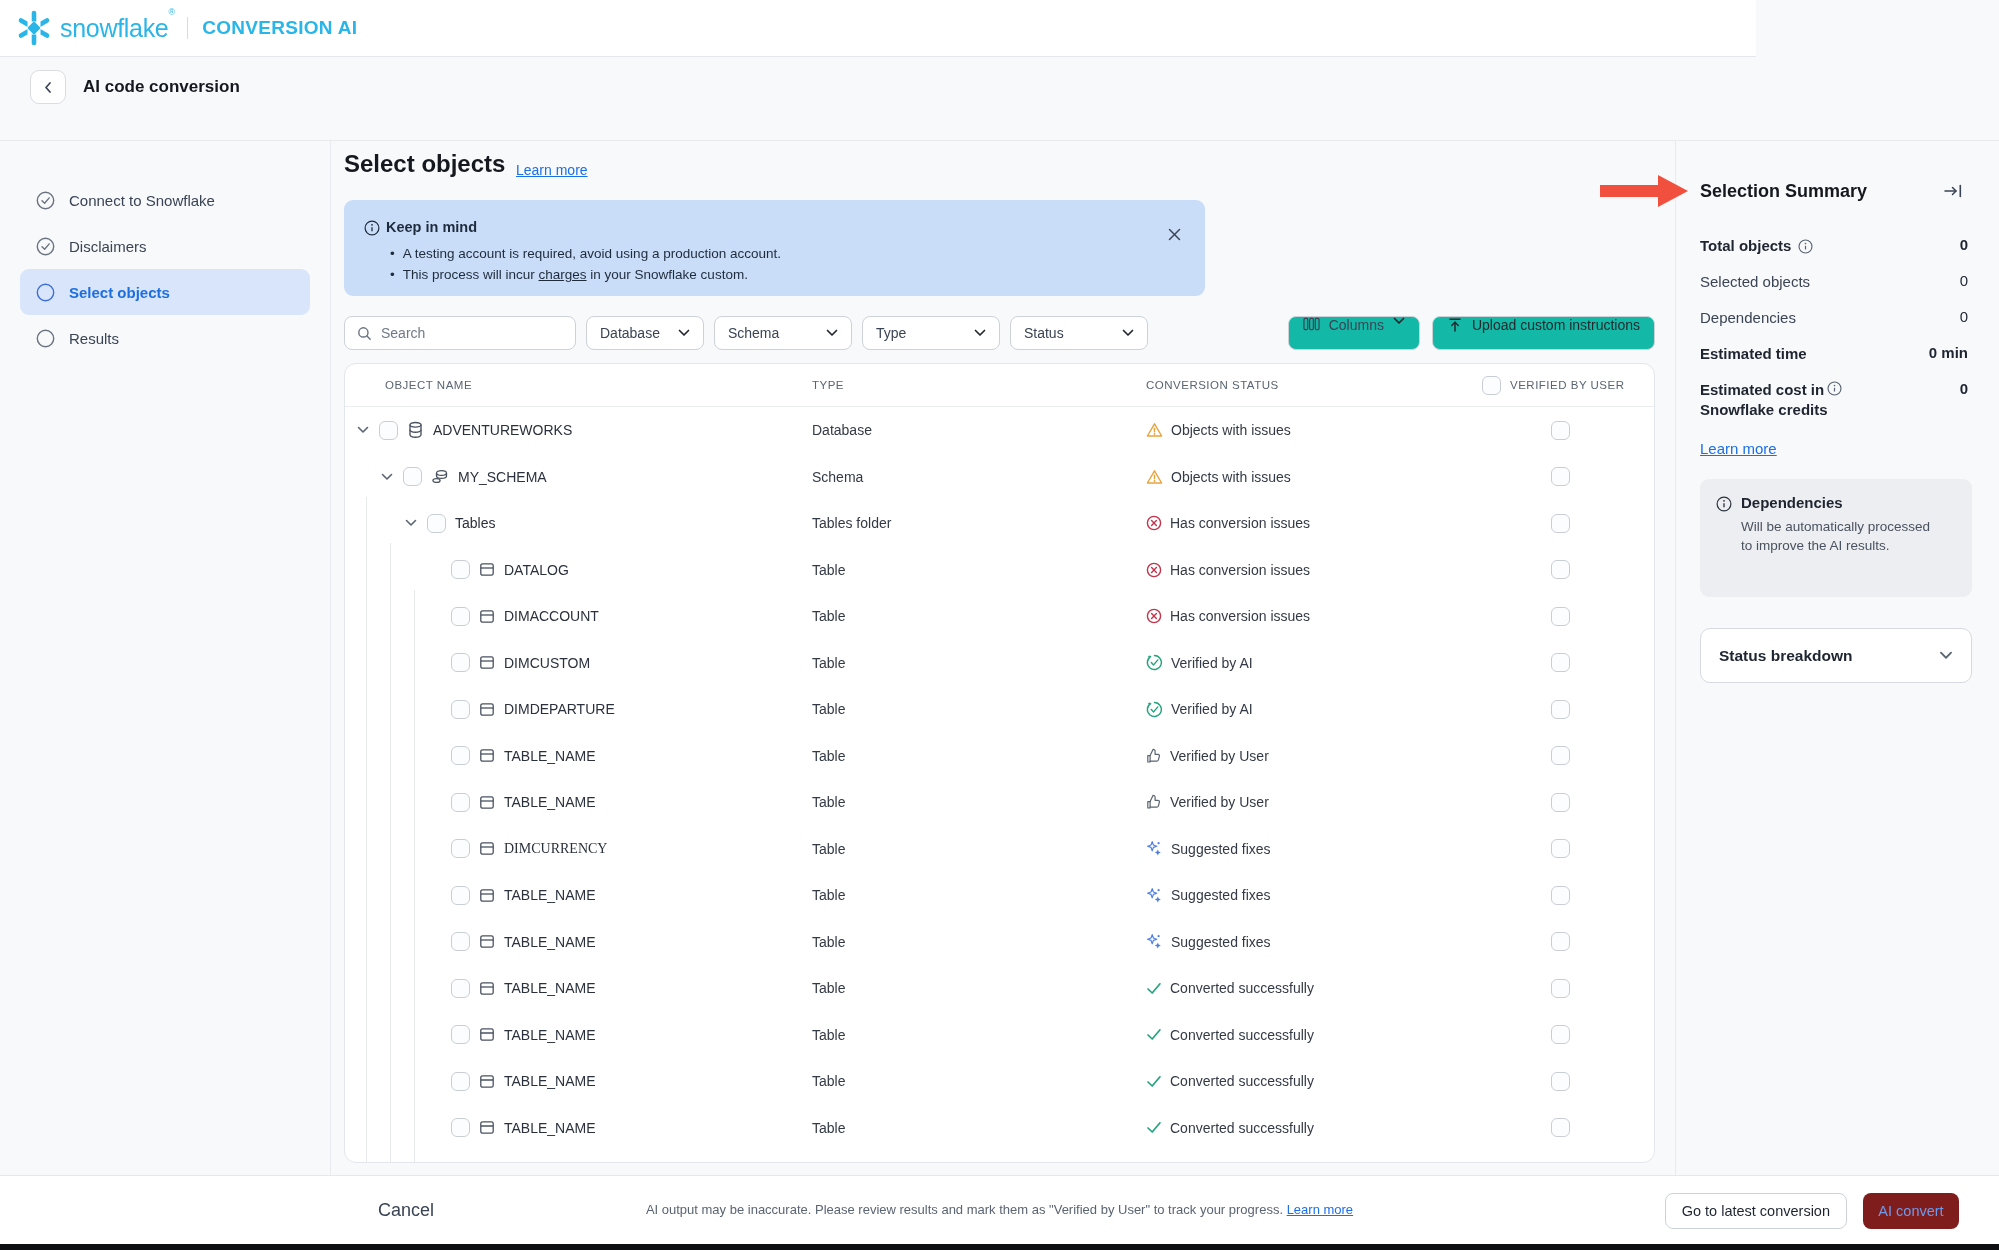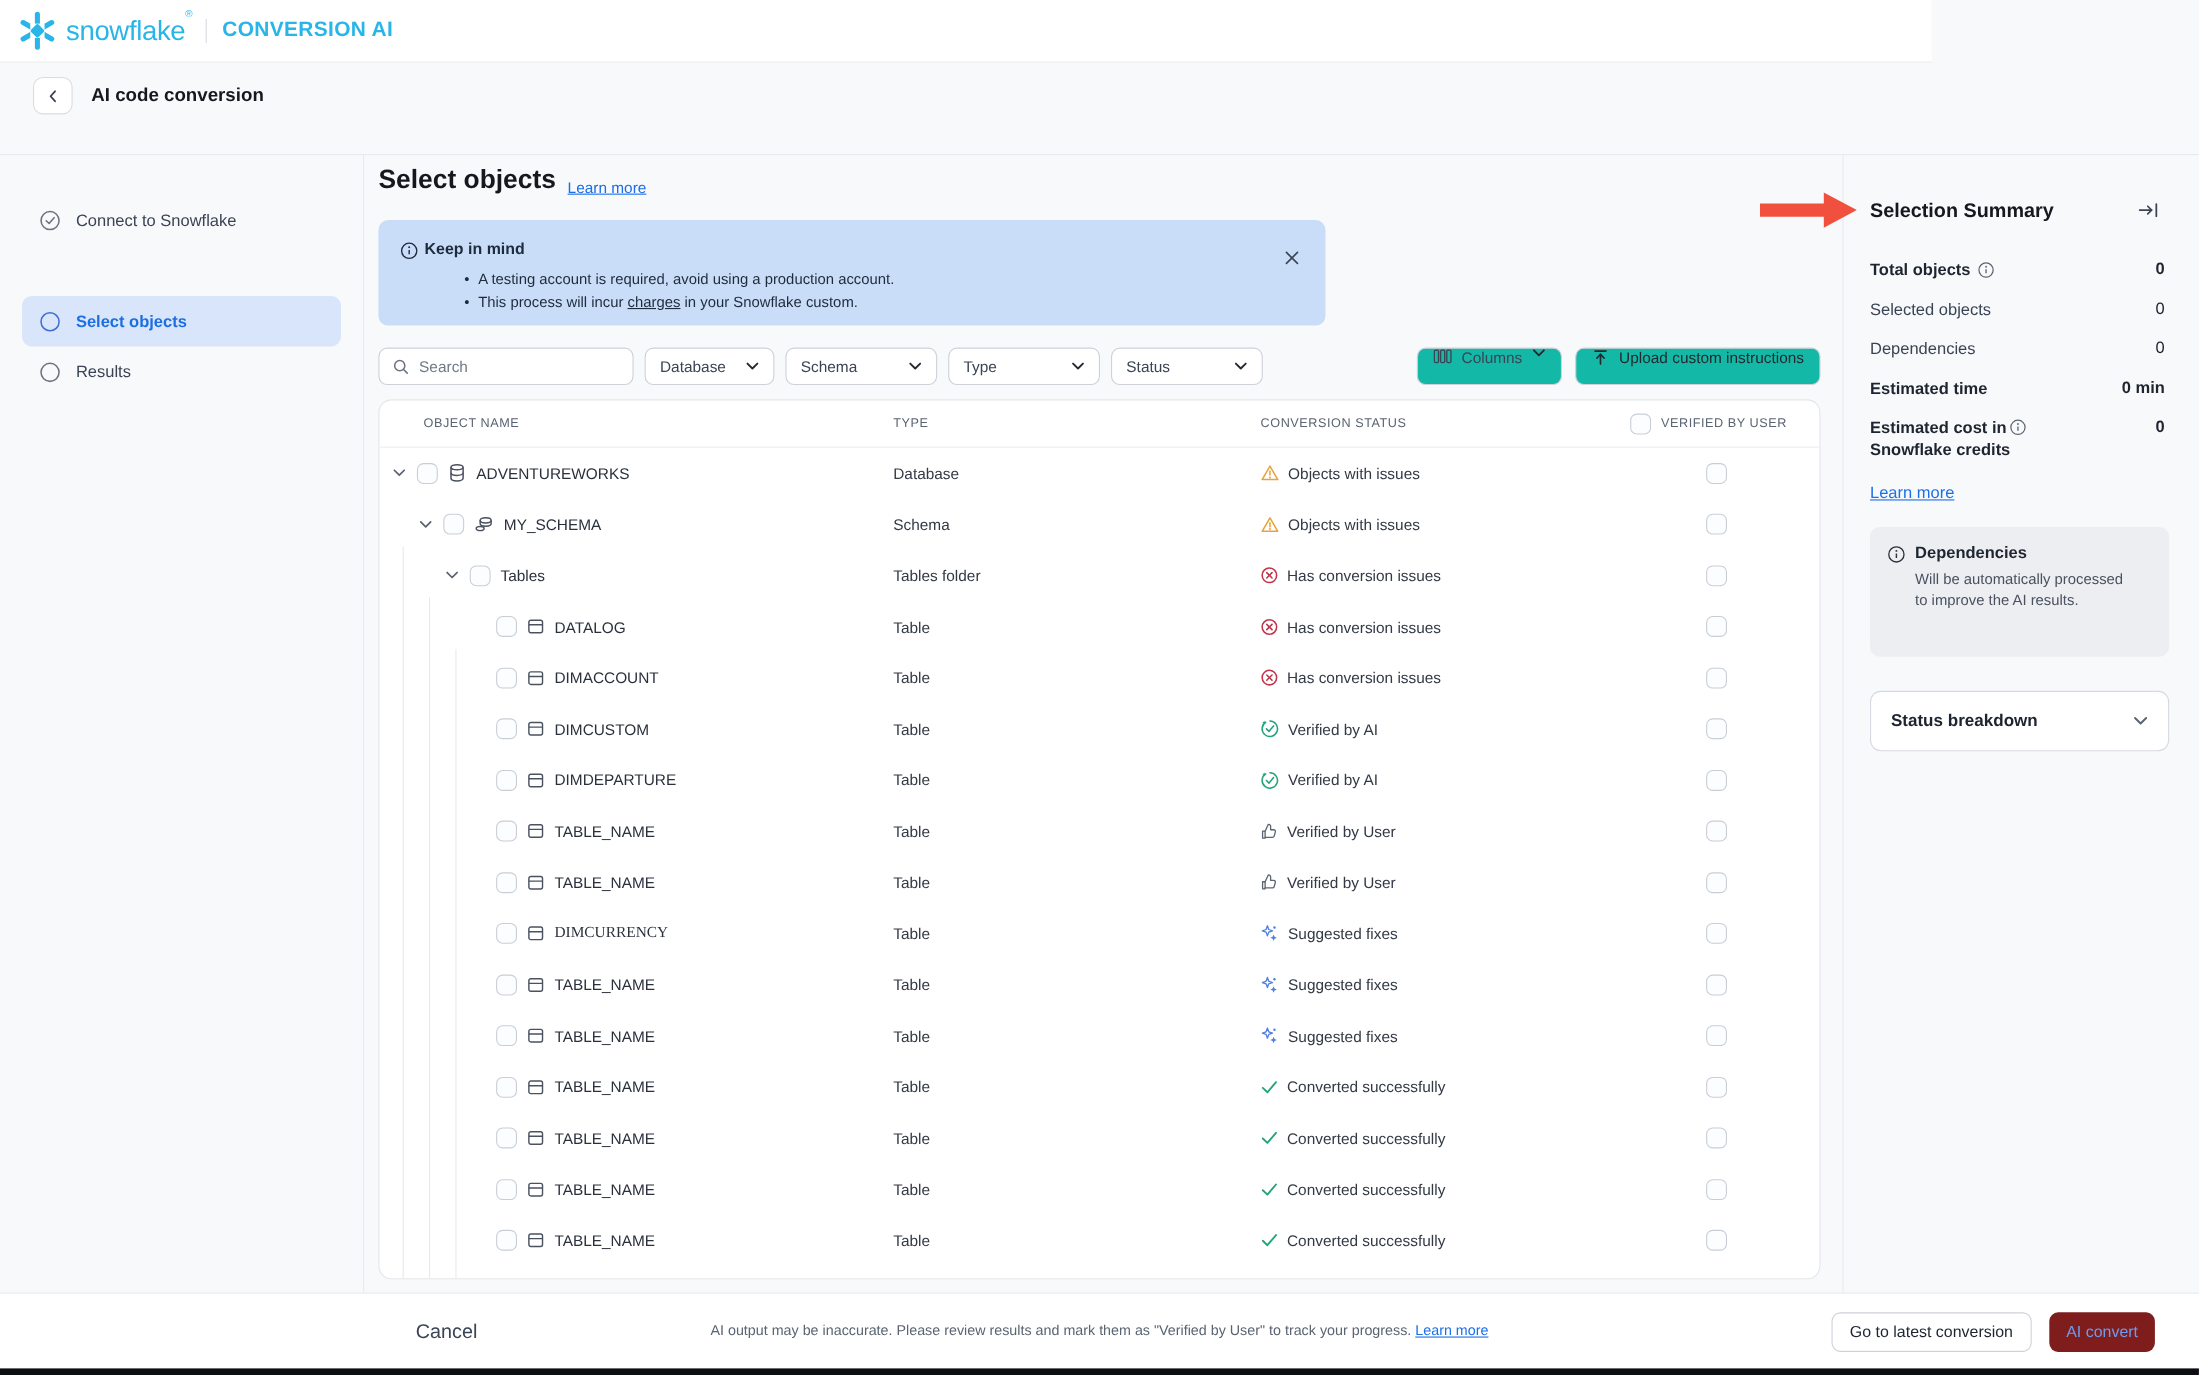--- a/index.html
+++ b/index.html
@@ -39,21 +39,21 @@
 
   
   .main-title { position:absolute; left:344px; top:150px; font-size:24px; font-weight:bold; color:#15181E; }
   .main-learn-more { position:absolute; left:516px; top:162px; font-size:14px; color:#1B6FE8;
                      text-decoration:underline; cursor:pointer; }
 
   .banner { position:absolute; left:344px; top:200px; width:861px; height:96px; background:#C9DDF8;
             border-radius:9px; color:#1E2B3C; }
   .banner-title { position:absolute; left:42px; top:19px; font-size:14.5px; font-weight:bold; }
   .banner-info { position:absolute; left:20px; top:20px; }
-  .banner-bullets { position:absolute; left:46px; top:43px; font-size:13.5px; line-height:21px;margin-left:32px; }
+  .banner-bullets { position:absolute; left:46px; top:43px; font-size:13.5px; line-height:21px; }
   .banner-bullets .dot { margin-right:8px; }
   .banner-link { text-decoration:underline; cursor:pointer; }
   .banner-close { position:absolute; right:24px; top:28px; cursor:pointer; }
 
   
   .filters { position:absolute; left:344px; top:316px; width:1311px; height:34px; display:flex; gap:10px; align-items:center; }
   .search-box { width:232px; height:34px; background:#FFFFFF; border:1px solid #CDD2D9; border-radius:8px;
                 display:flex; align-items:center; gap:9px; padding:0 12px; }
   .search-box input { border:none; outline:none; width:170px; font-size:14px; font-family:"Liberation Sans",sans-serif; color:#2A313C; background:transparent; }
   .search-box input::placeholder { color:#707A87; }
@@ -158,20 +158,27 @@
 <div class="content-top-line"></div>
 
 <div class="sidebar">
   <div class="step" style="top:36px">
     <svg width="19" height="19" viewBox="0 0 19 19">
       <circle cx="9.5" cy="9.5" r="8.2" fill="none" stroke="#6A737F" stroke-width="1.4"></circle>
       <path d="M6 9.7 L8.6 12.2 L13.2 6.9" fill="none" stroke="#6A737F" stroke-width="1.4" stroke-linecap="round" stroke-linejoin="round"></path>
     </svg>
     <span>Connect to Snowflake</span>
   </div>
+  <div class="step" style="top:82px">
+    <svg width="19" height="19" viewBox="0 0 19 19">
+      <circle cx="9.5" cy="9.5" r="8.2" fill="none" stroke="#6A737F" stroke-width="1.4"></circle>
+      <path d="M6 9.7 L8.6 12.2 L13.2 6.9" fill="none" stroke="#6A737F" stroke-width="1.4" stroke-linecap="round" stroke-linejoin="round"></path>
+    </svg>
+    <span>Disclaimers</span>
+  </div>
   <div class="step active" style="top:128px">
     <svg width="19" height="19" viewBox="0 0 19 19">
       <circle cx="9.5" cy="9.5" r="8.2" fill="none" stroke="#3F6FD2" stroke-width="1.4"></circle>
     </svg>
     <span>Select objects</span>
   </div>
   <div class="step" style="top:174px">
     <svg width="19" height="19" viewBox="0 0 19 19">
       <circle cx="9.5" cy="9.5" r="8.2" fill="none" stroke="#6A737F" stroke-width="1.4"></circle>
     </svg>

